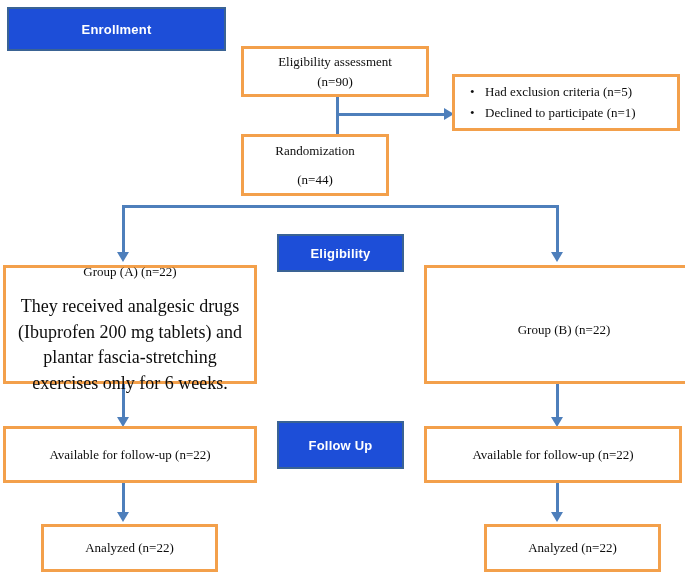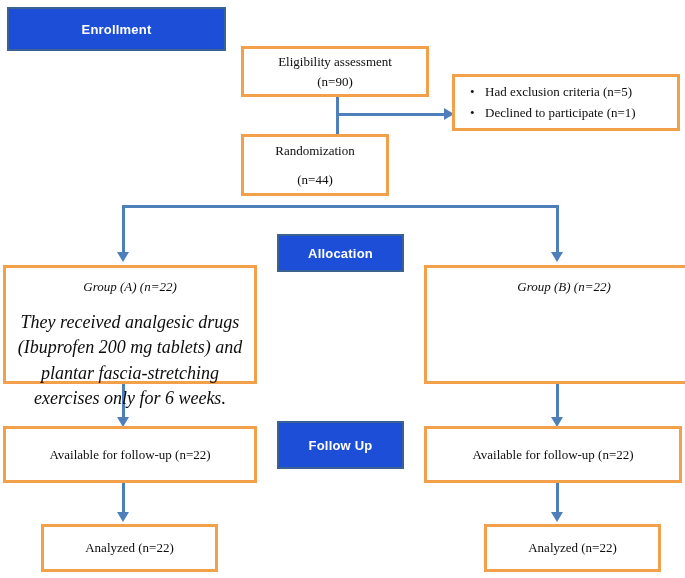--- a/index.html
+++ b/index.html
@@ -32,23 +32,22 @@
     font-family: "Liberation Serif", serif;
     color: #0d0d0d;
     font-size: 13px;
     line-height: 1.35;
     z-index: 3;
   }
   .obox .ln { display: block; }
   .obox.spaced .ln + .ln { margin-top: 11px; }
 
   .obox.body-box {
-    justify-content: space-between;
+    justify-content: center;
     padding-top: 10px;
-    font-style: italic;
   }
   .obox.body-box .title { font-size: 13px; }
   .obox.body-box .para {
     margin-top: 14px;
     font-size: 18px;
     line-height: 1.42;
     padding: 0 9px;
   }
 
   
@@ -159,21 +158,21 @@
     <span class="ln">(n=44)</span>
   </div>
 
   <div class="conn hline" style="left:122px; top:205px; width:437px;"></div>
   <div class="conn vline" style="left:122px; top:205px; height:50px;"></div>
   <div class="arrow-down" style="left:117px; top:252px;"></div>
   <div class="conn vline" style="left:556px; top:205px; height:50px;"></div>
   <div class="arrow-down" style="left:551px; top:252px;"></div>
 
   <div class="bbox" style="left:277px; top:234px; width:127px; height:38px;">
-    <span>Allocation</span>
+    <span>Eligibility</span>
   </div>
 
   <div class="obox body-box" style="left:3px; top:265px; width:254px; height:119px;">
     <span class="title">Group (A) (n=22)</span>
     <span class="para">They received analgesic drugs (Ibuprofen 200 mg tablets) and plantar fascia-stretching exercises only for 6 weeks.</span>
   </div>
 
   <div class="obox body-box" style="left:424px; top:265px; width:280px; height:119px;">
     <span class="title">Group (B) (n=22)</span>
   </div>

